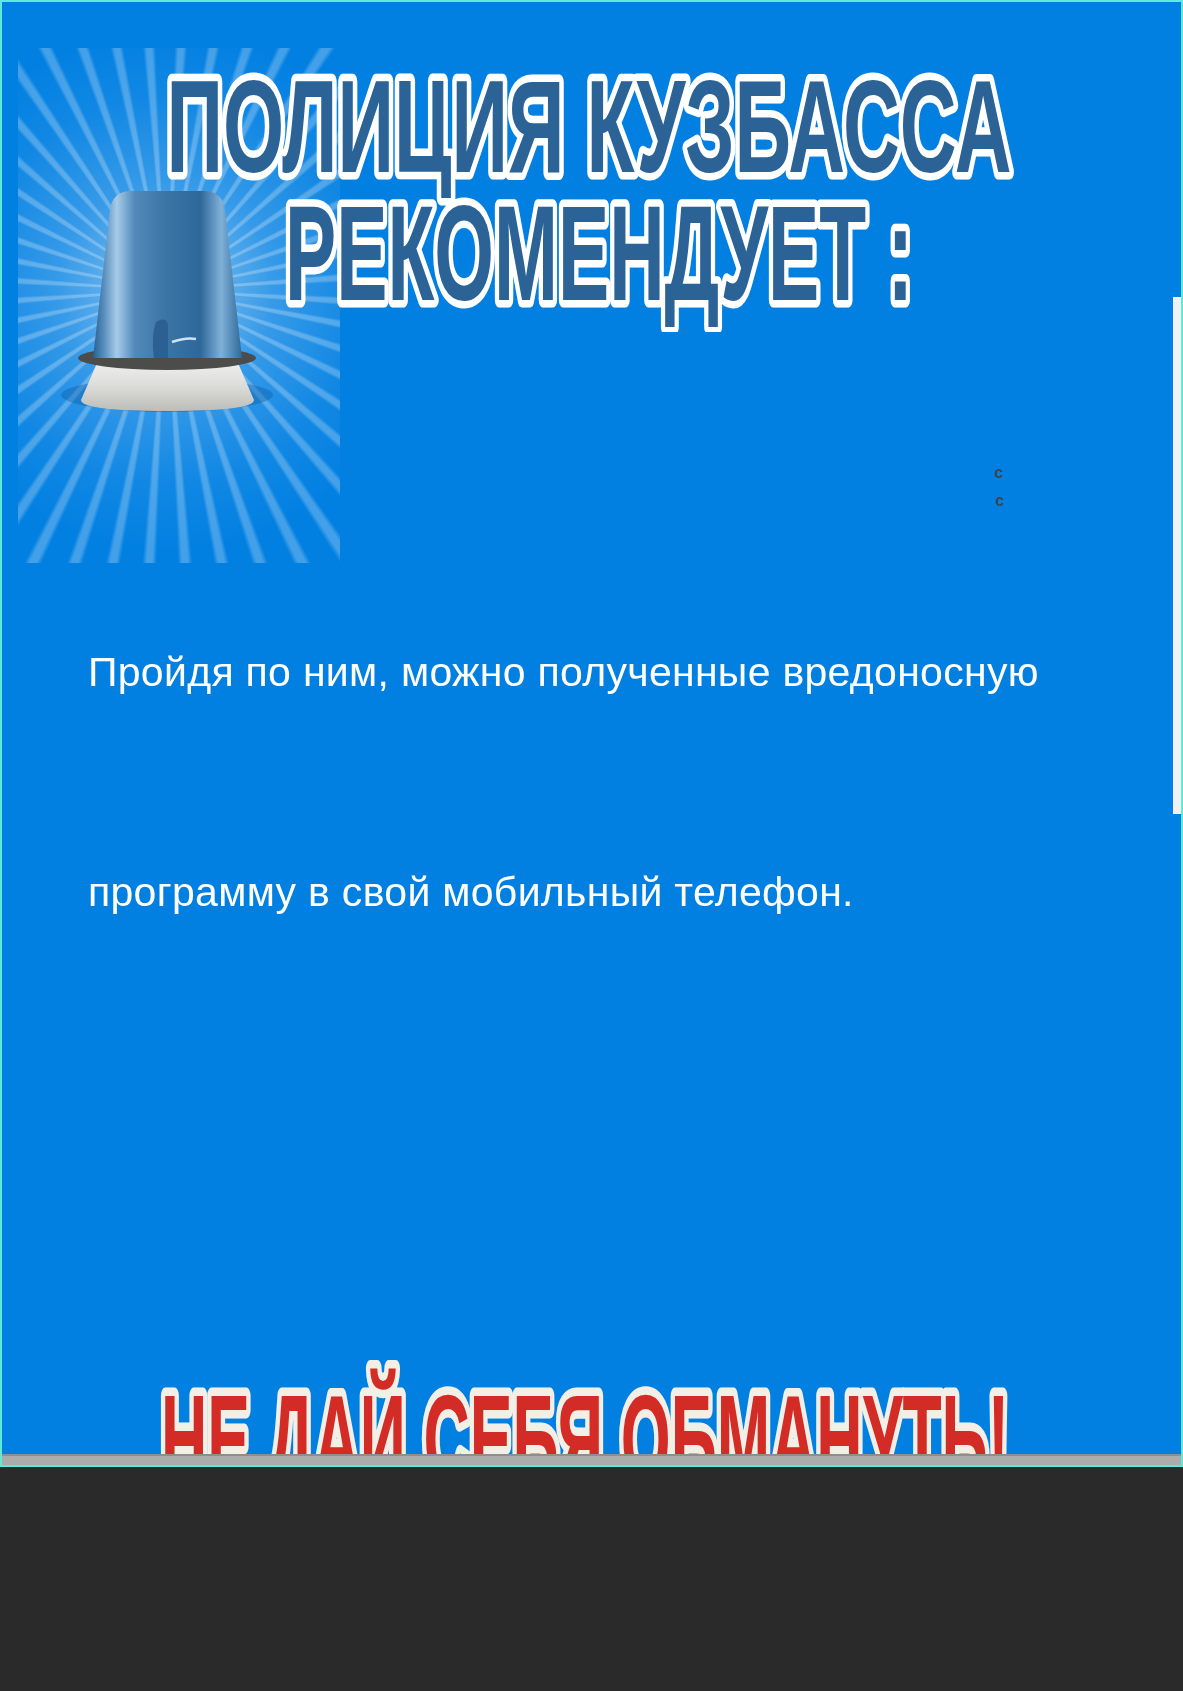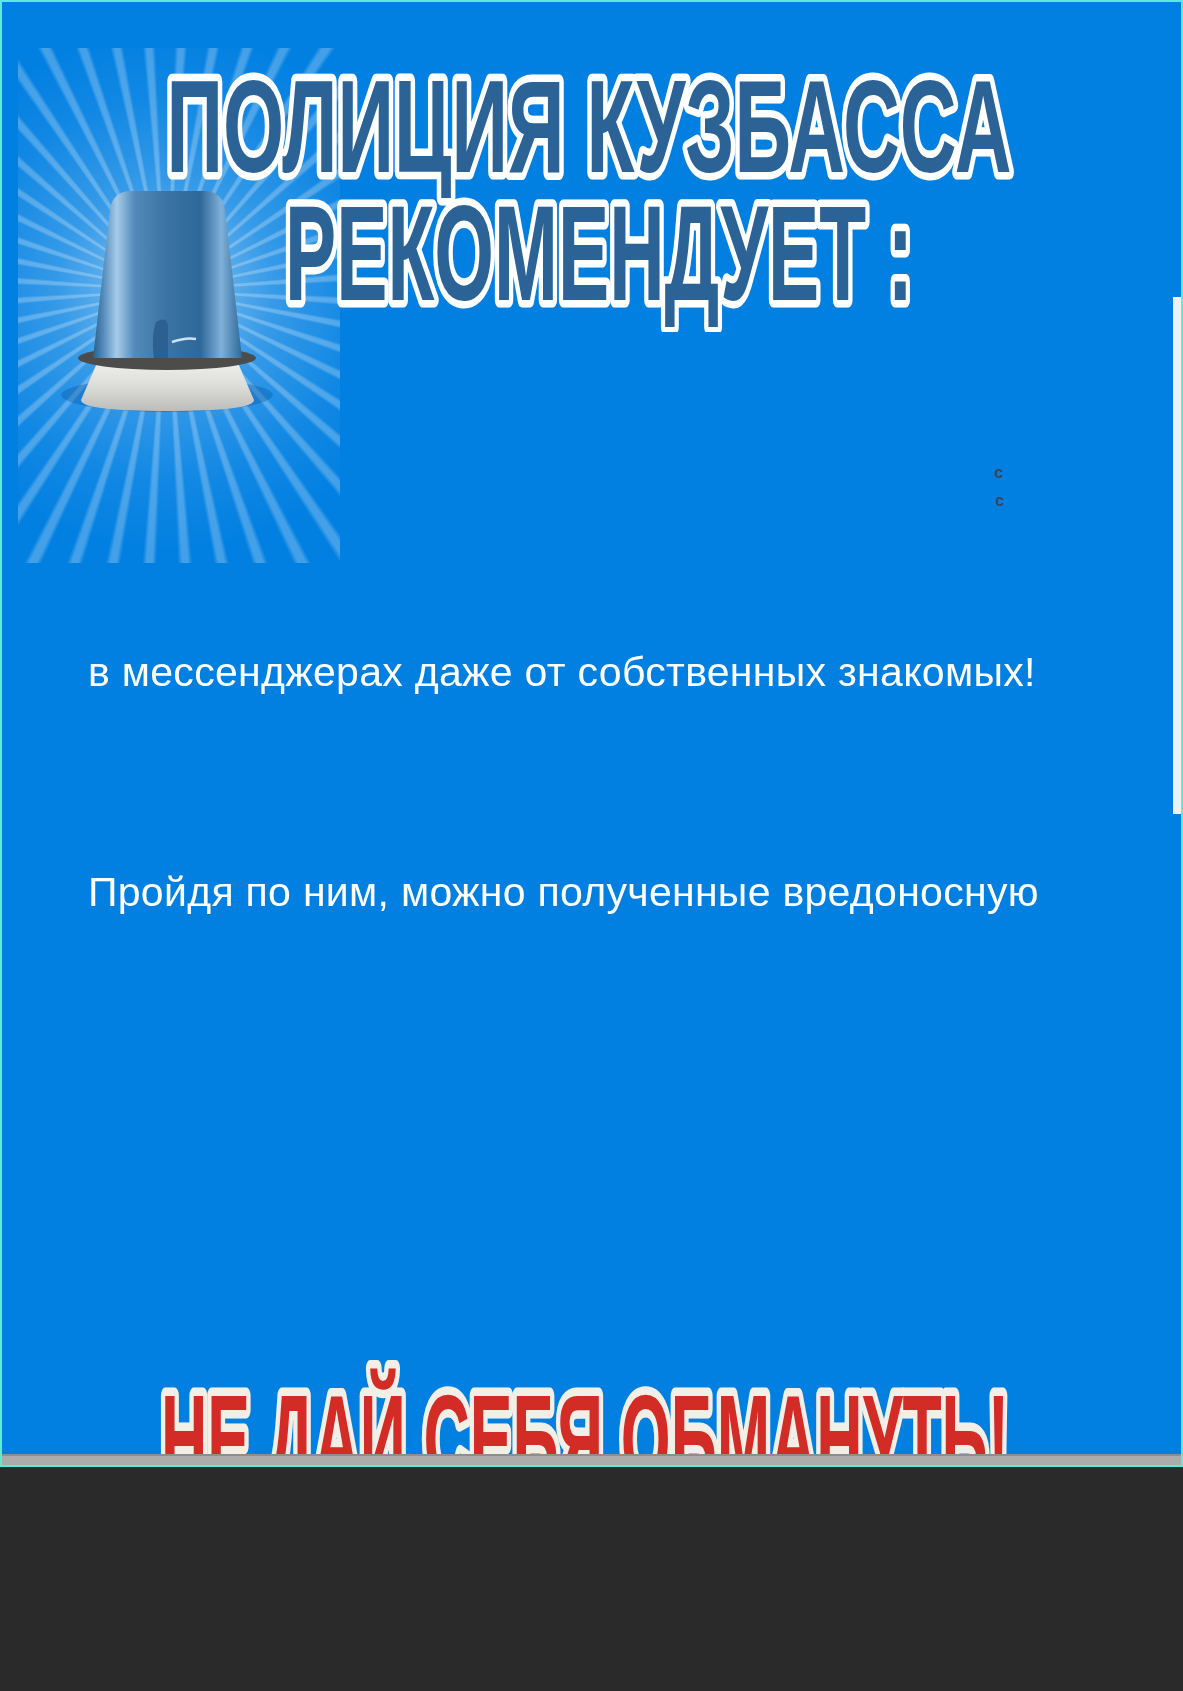--- a/index.html
+++ b/index.html
@@ -88,22 +88,22 @@
 
   <svg class="title-svg" width="1183" height="290" viewBox="0 0 1183 290">
     <text class="title-text" x="587" y="130" font-size="132" text-anchor="middle" textLength="845" lengthAdjust="spacingAndGlyphs" stroke-width="15" fill="#2b6397">ПОЛИЦИЯ КУЗБАССА</text>
     <text class="title-text" x="597" y="258" font-size="136" text-anchor="middle" textLength="628" lengthAdjust="spacingAndGlyphs" stroke-width="15" fill="#2b6397">РЕКОМЕНДУЕТ :</text>
   </svg>
 
   <span class="stray m1">c</span>
   <span class="stray m2">c</span>
 
   <div class="body-block">
-    <div class="line">в мессенджерах даже от собственных знакомых!</div>
     <div class="line">Пройдя по ним, можно полученные вредоносную</div>
+    <div class="line">программу в свой мобильный телефон.</div>
     
     
     
     
     
     
   </div>
 
   <div class="edge-sliver"></div>
 

